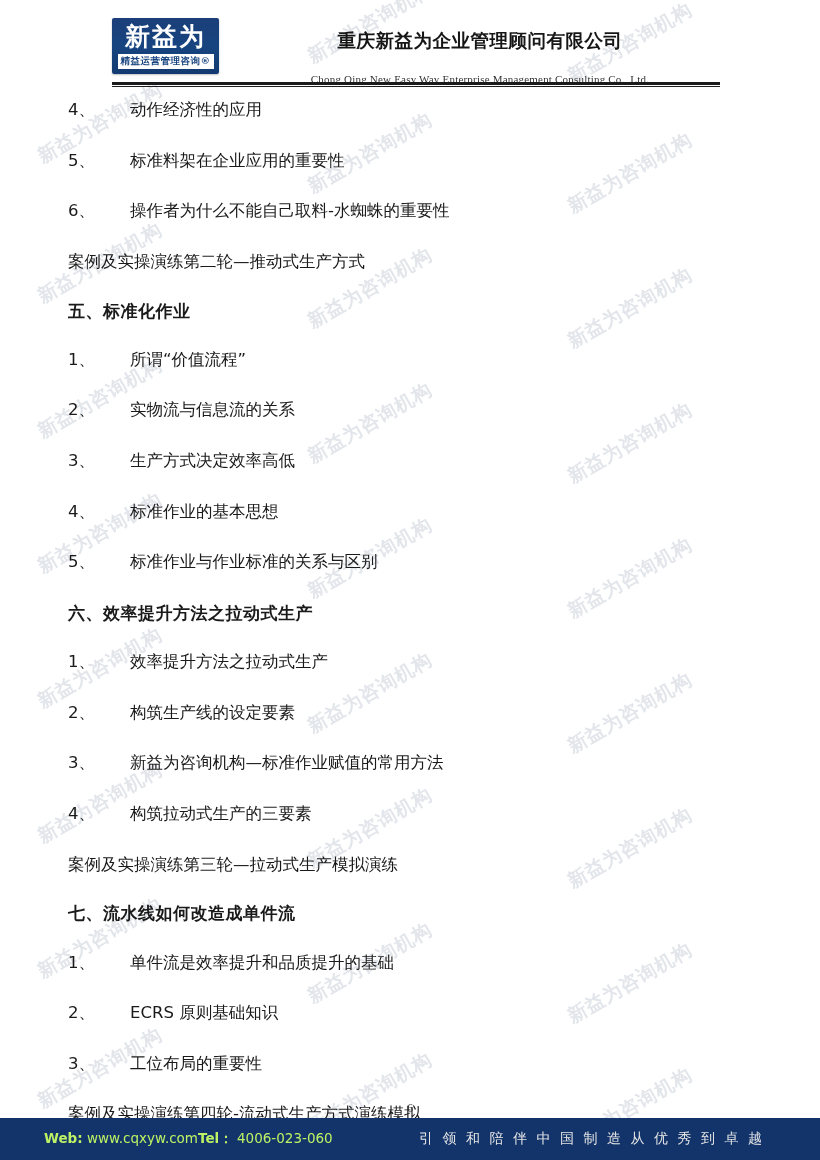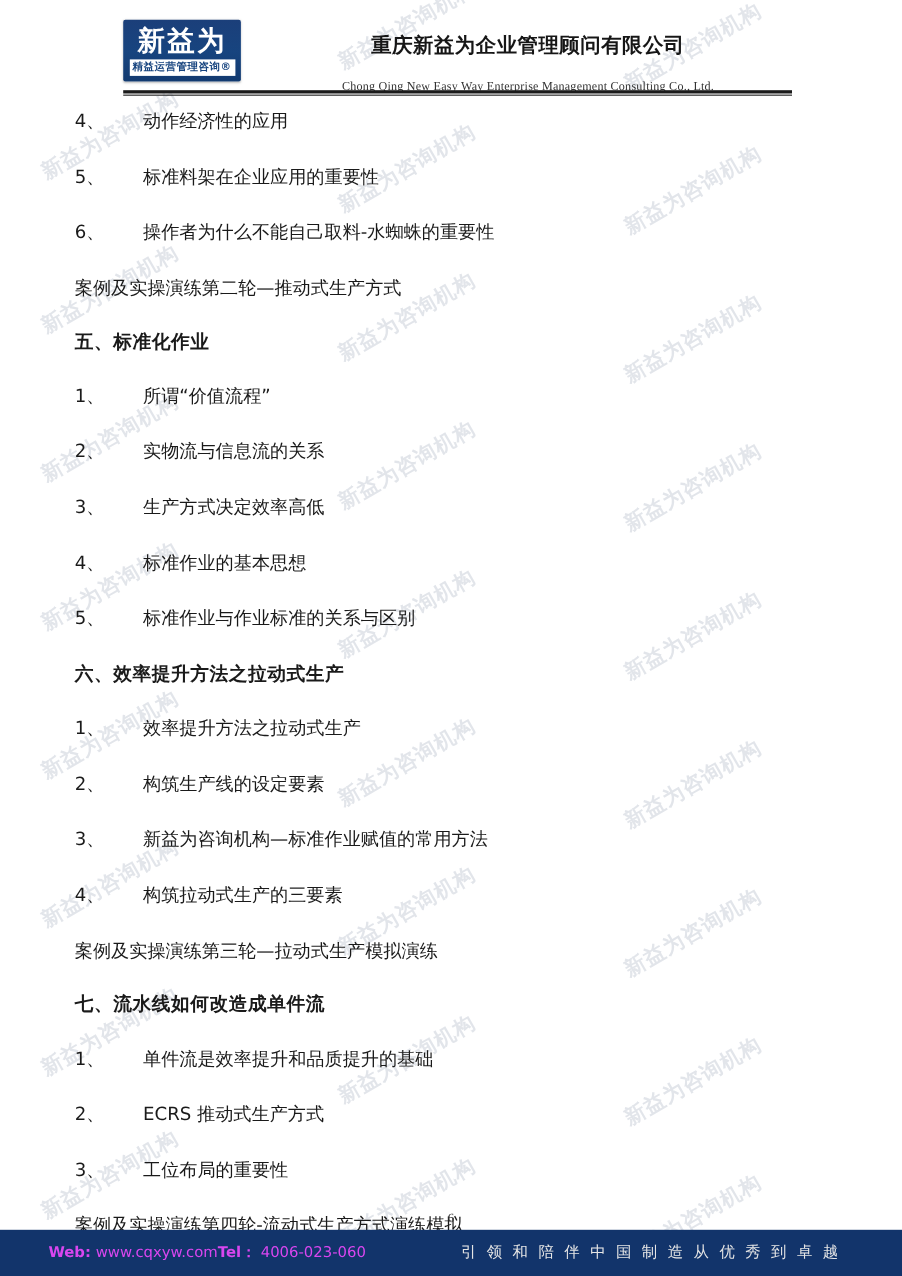--- a/index.html
+++ b/index.html
@@ -172,21 +172,21 @@
     left: 0;
     right: 0;
     bottom: 0;
     height: 42px;
     background: #12346b;
     z-index: 3;
     display: flex;
     align-items: center;
   }
   .footer-left {
-    color: #d946ef;
+    color: #bef264;
     font-size: 13.5px;
     padding-left: 44px;
     font-family: "DejaVu Sans", sans-serif;
     white-space: nowrap;
   }
   .footer-left .bold {
     font-weight: bold;
   }
   .footer-right {
     position: absolute;
@@ -317,21 +317,21 @@
 
     <div class="line plain heading">七、流水线如何改造成单件流</div>
 
     <div class="line">
       <span class="num">1、</span>
       <span class="txt">单件流是效率提升和品质提升的基础</span>
     </div>
 
     <div class="line">
       <span class="num">2、</span>
-      <span class="txt">ECRS 推动式生产方式</span>
+      <span class="txt">ECRS 原则基础知识</span>
     </div>
 
     <div class="line">
       <span class="num">3、</span>
       <span class="txt">工位布局的重要性</span>
     </div>
 
     <div class="line plain case">案例及实操演练第四轮-流动式生产方式演练模拟</div>
 
     <div class="line plain heading">八、快速换模—SMED</div>

